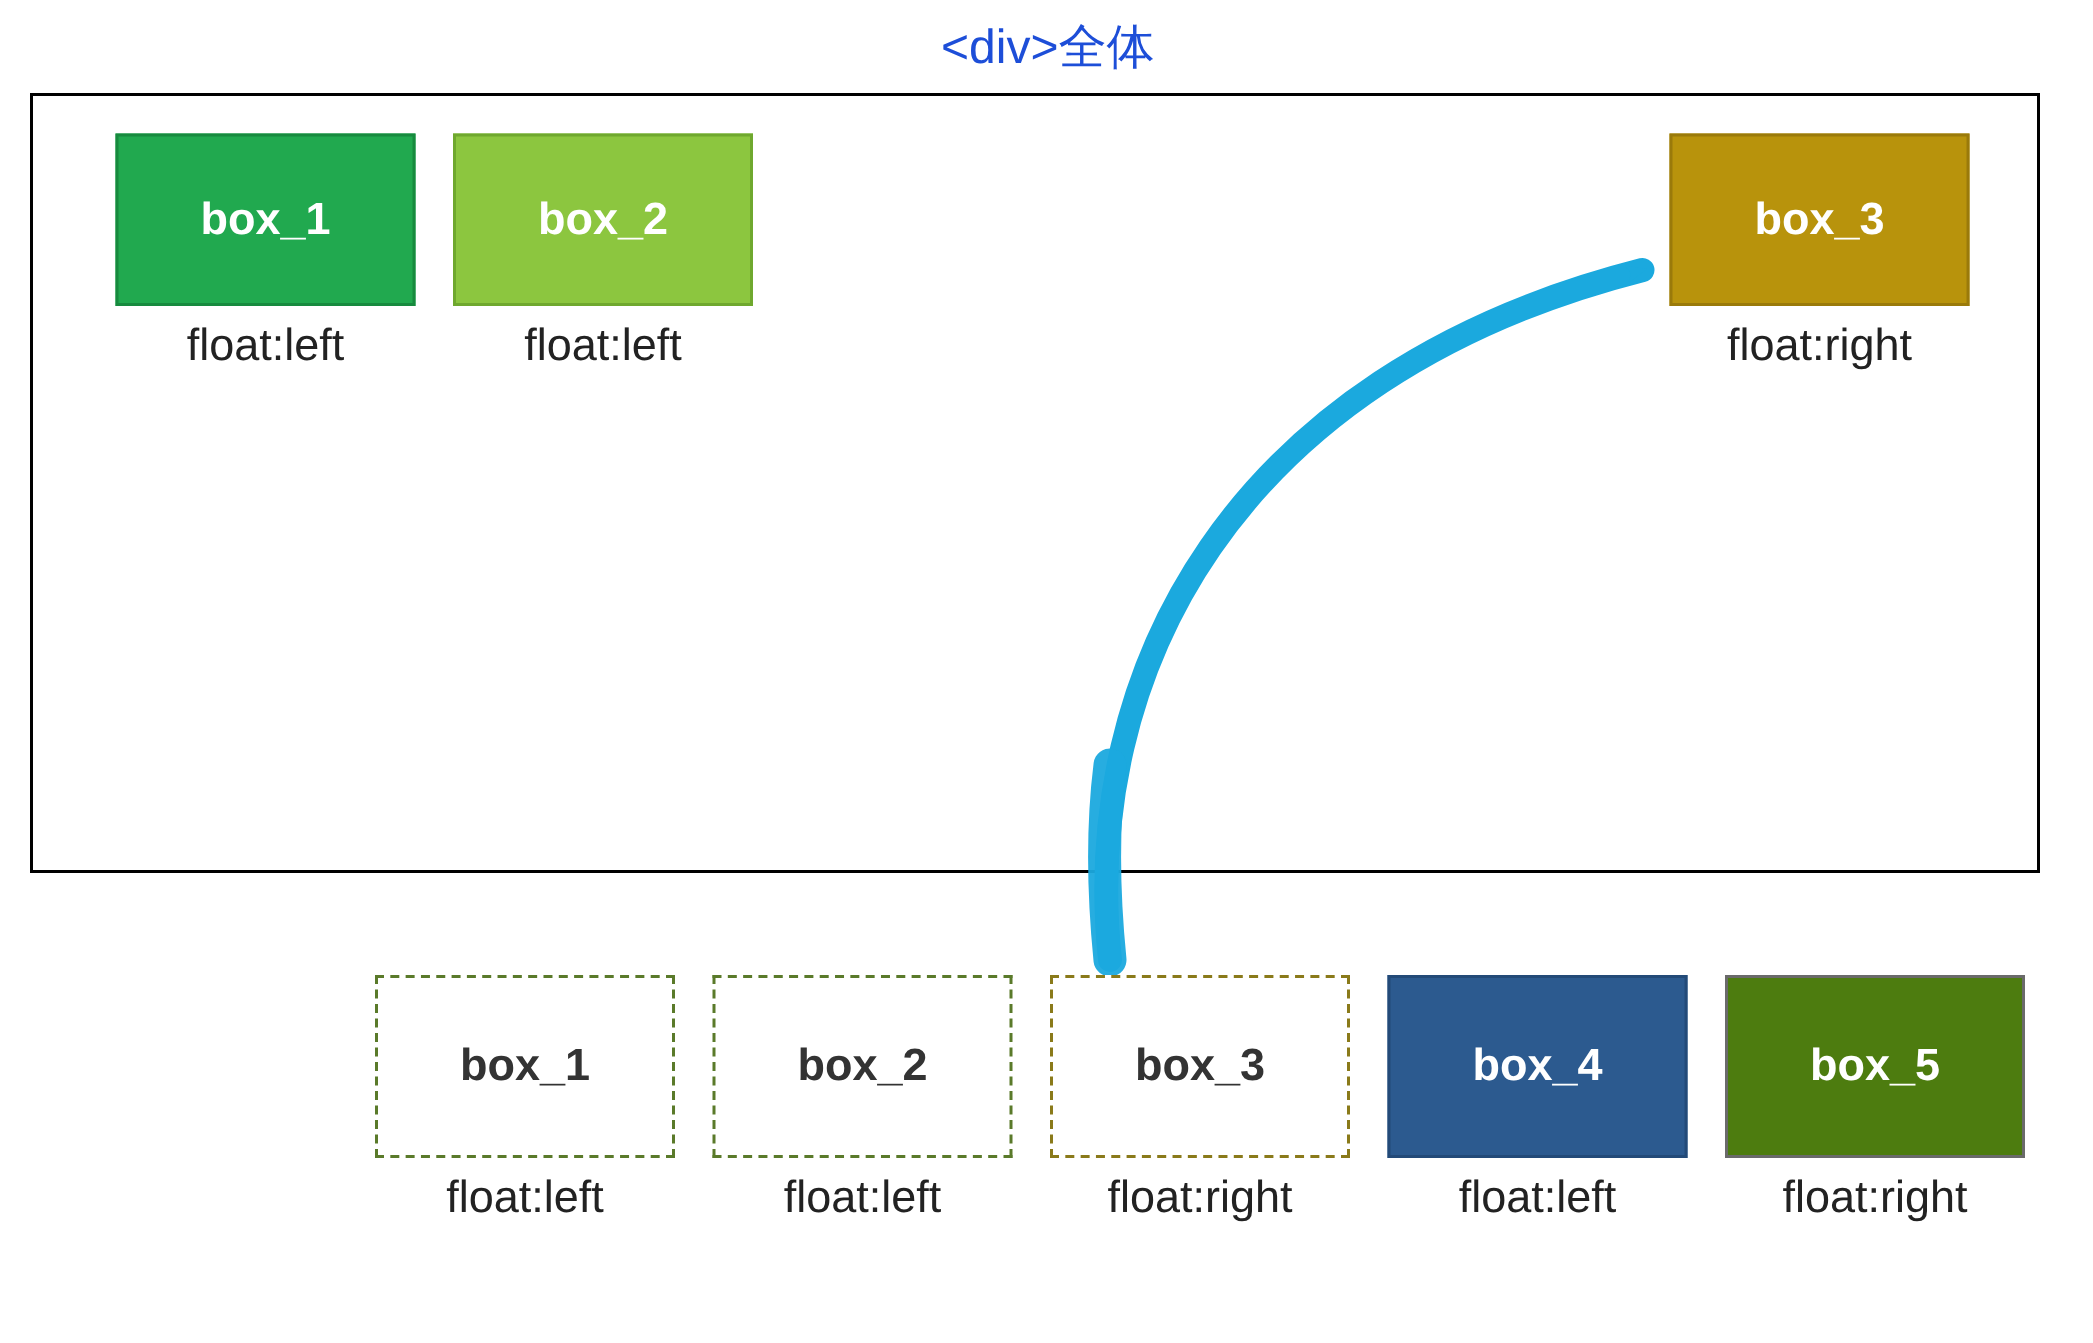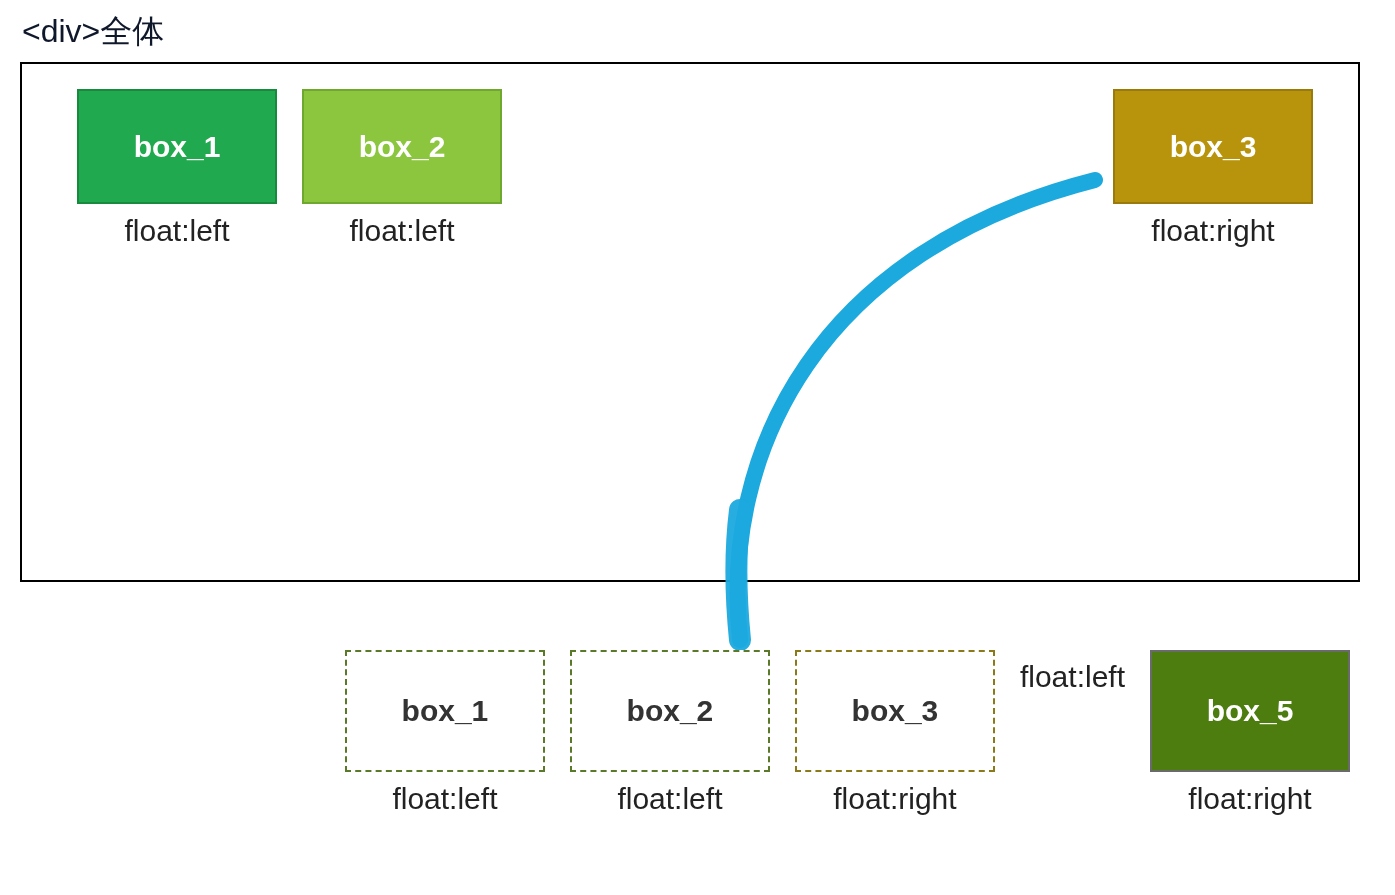--- a/index.html
+++ b/index.html
@@ -6,23 +6,24 @@
     body {
       font-family: "Hiragino Sans", "Yu Gothic", "Meiryo", sans-serif;
       background: #ffffff;
       width: 1395px;
       height: 895px;
       position: relative;
       padding: 10px 20px;
     }
     .title {
       font-size: 32px;
-      color: #0f172a;
+      color: #1d4ed8;
       margin-bottom: 8px;
       margin-left: 2px;
+      text-align: center;
     }
     .container {
       border: 2px solid #000;
       width: 1340px;
       height: 520px;
       position: relative;
       padding: 25px 30px;
     }
     .box-group-top {
       position: absolute;
@@ -173,20 +174,23 @@
     </div>
     <div class="bottom-caption">float:left</div>
   </div>
   <div class="bottom-group">
     <div class="dbox dashed-olive">
       <span>box_3</span>
     </div>
     <div class="bottom-caption">float:right</div>
   </div>
   <div class="bottom-group">
+    <div class="dbox solid-blue">
+      <span>box_4</span>
+    </div>
     <div class="bottom-caption">float:left</div>
   </div>
   <div class="bottom-group">
     <div class="dbox solid-gray">
       <span>box_5</span>
     </div>
     <div class="bottom-caption">float:right</div>
   </div>
 </div>
 

